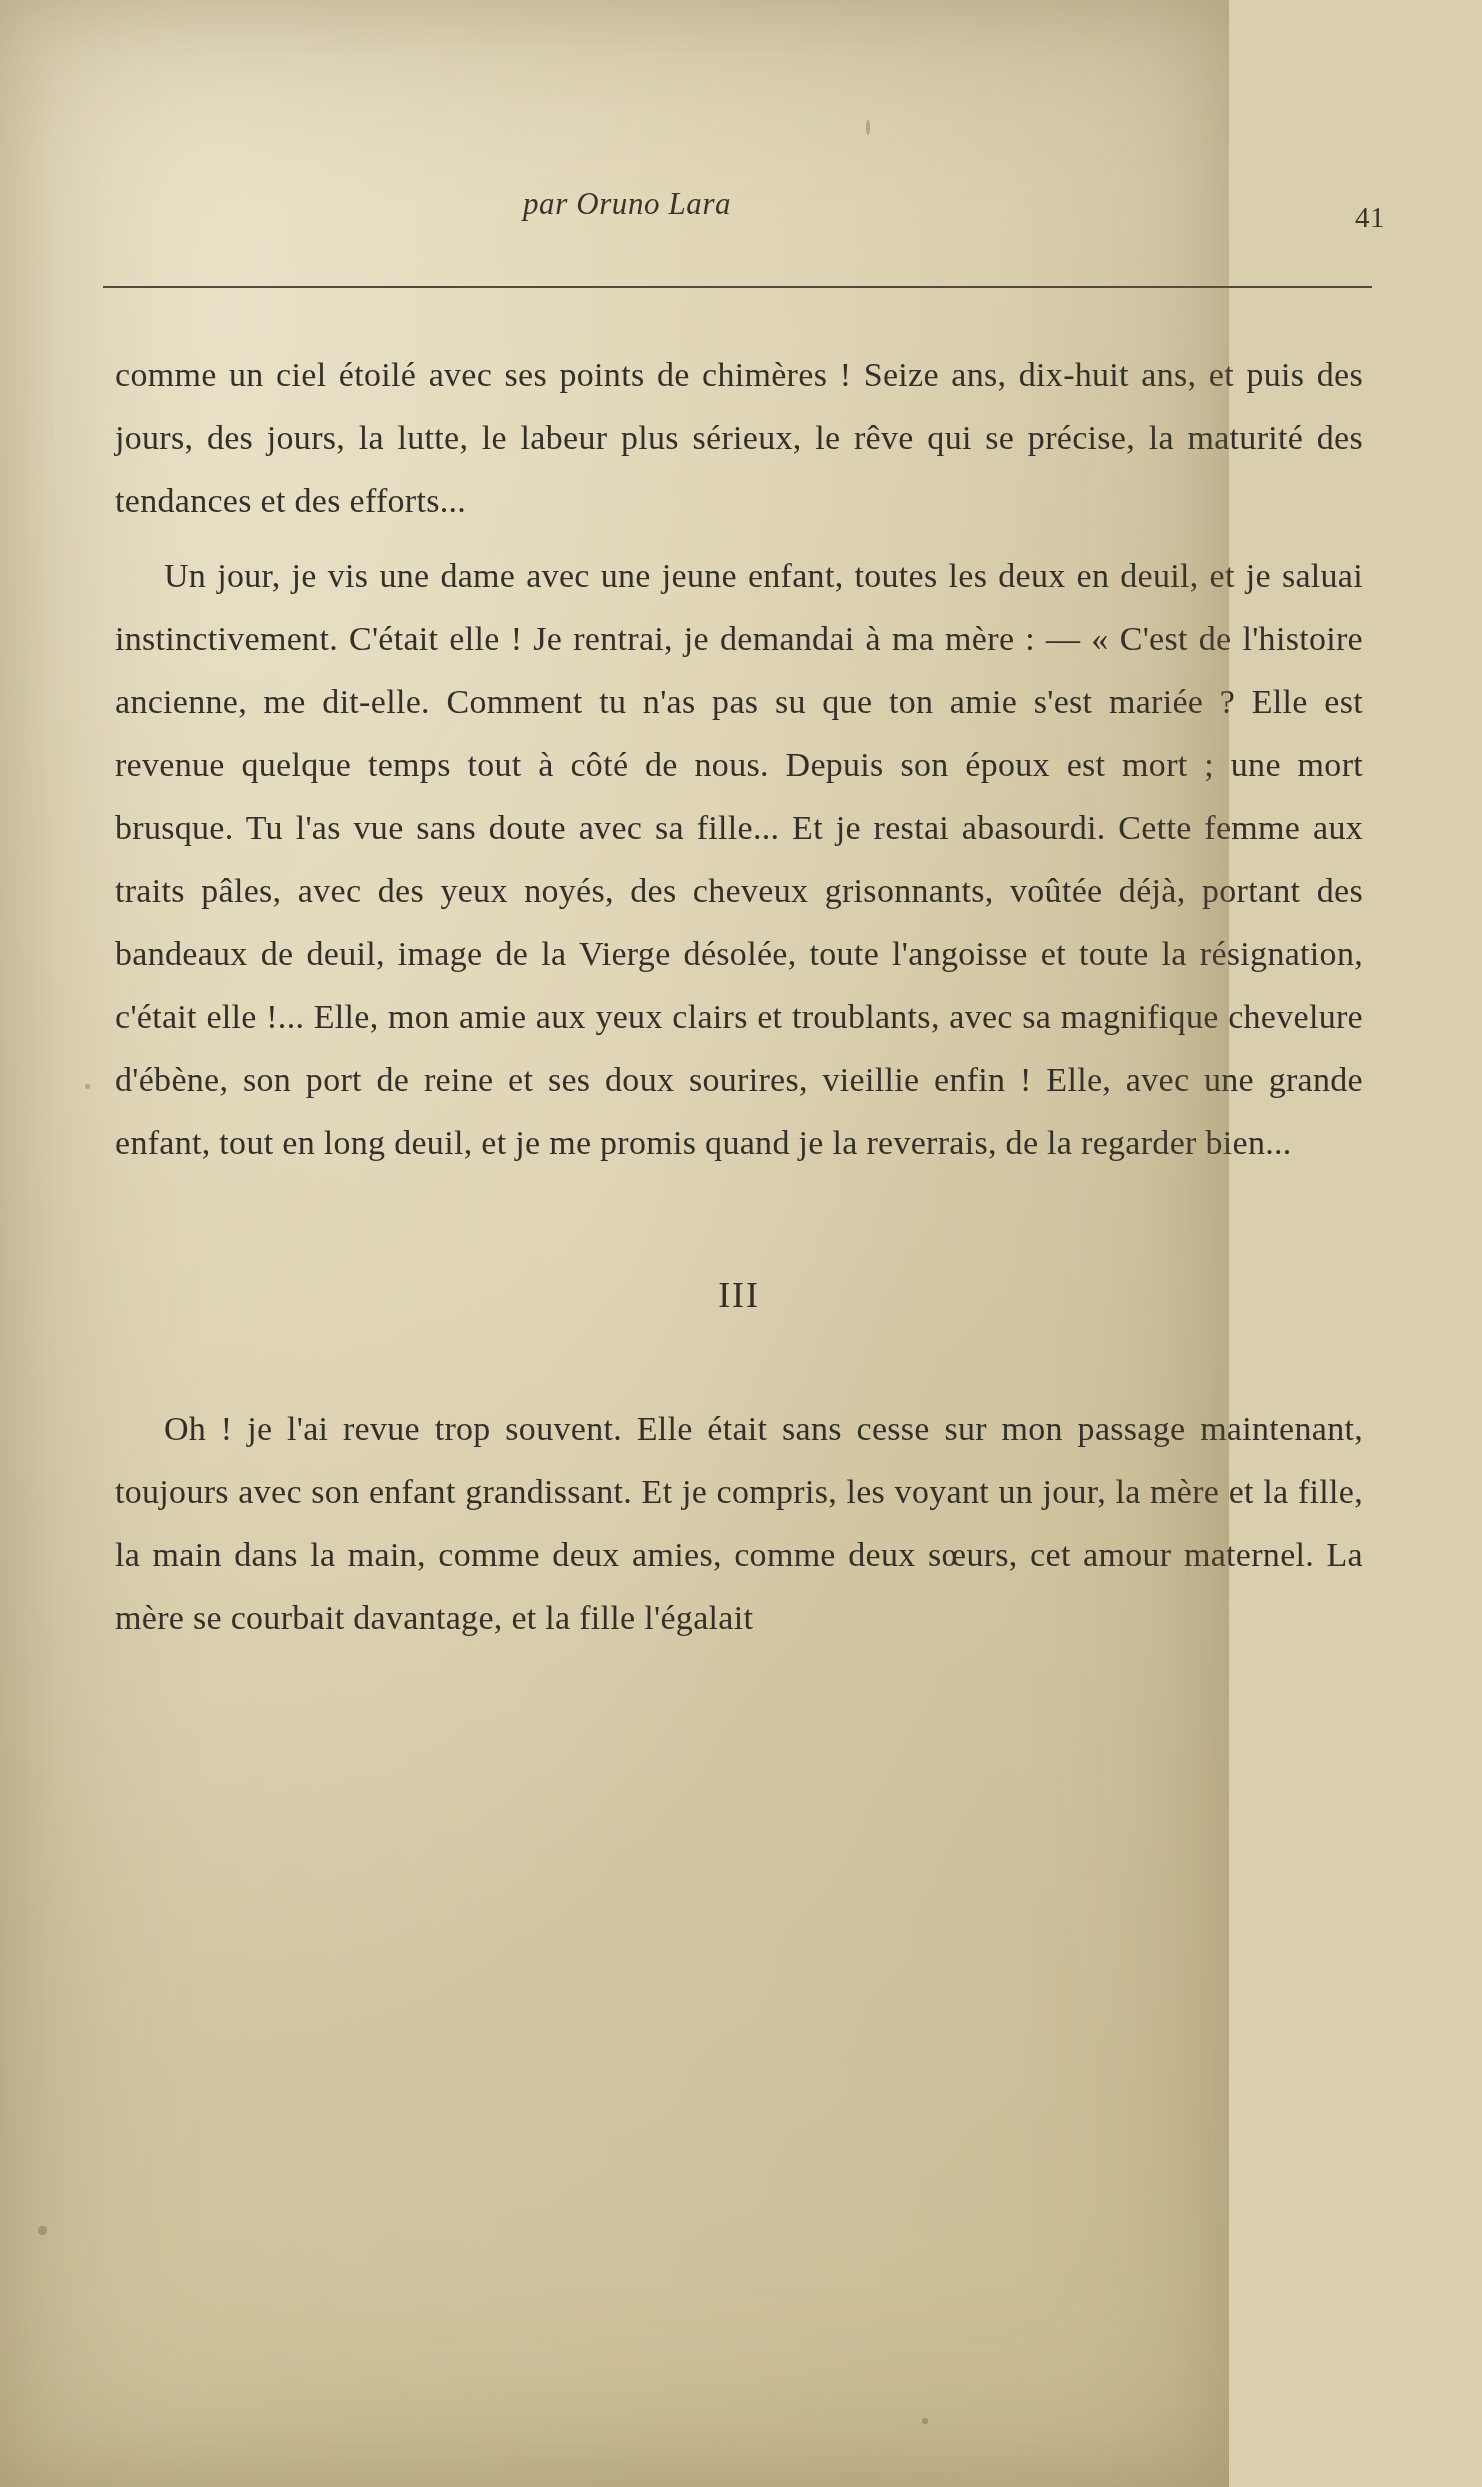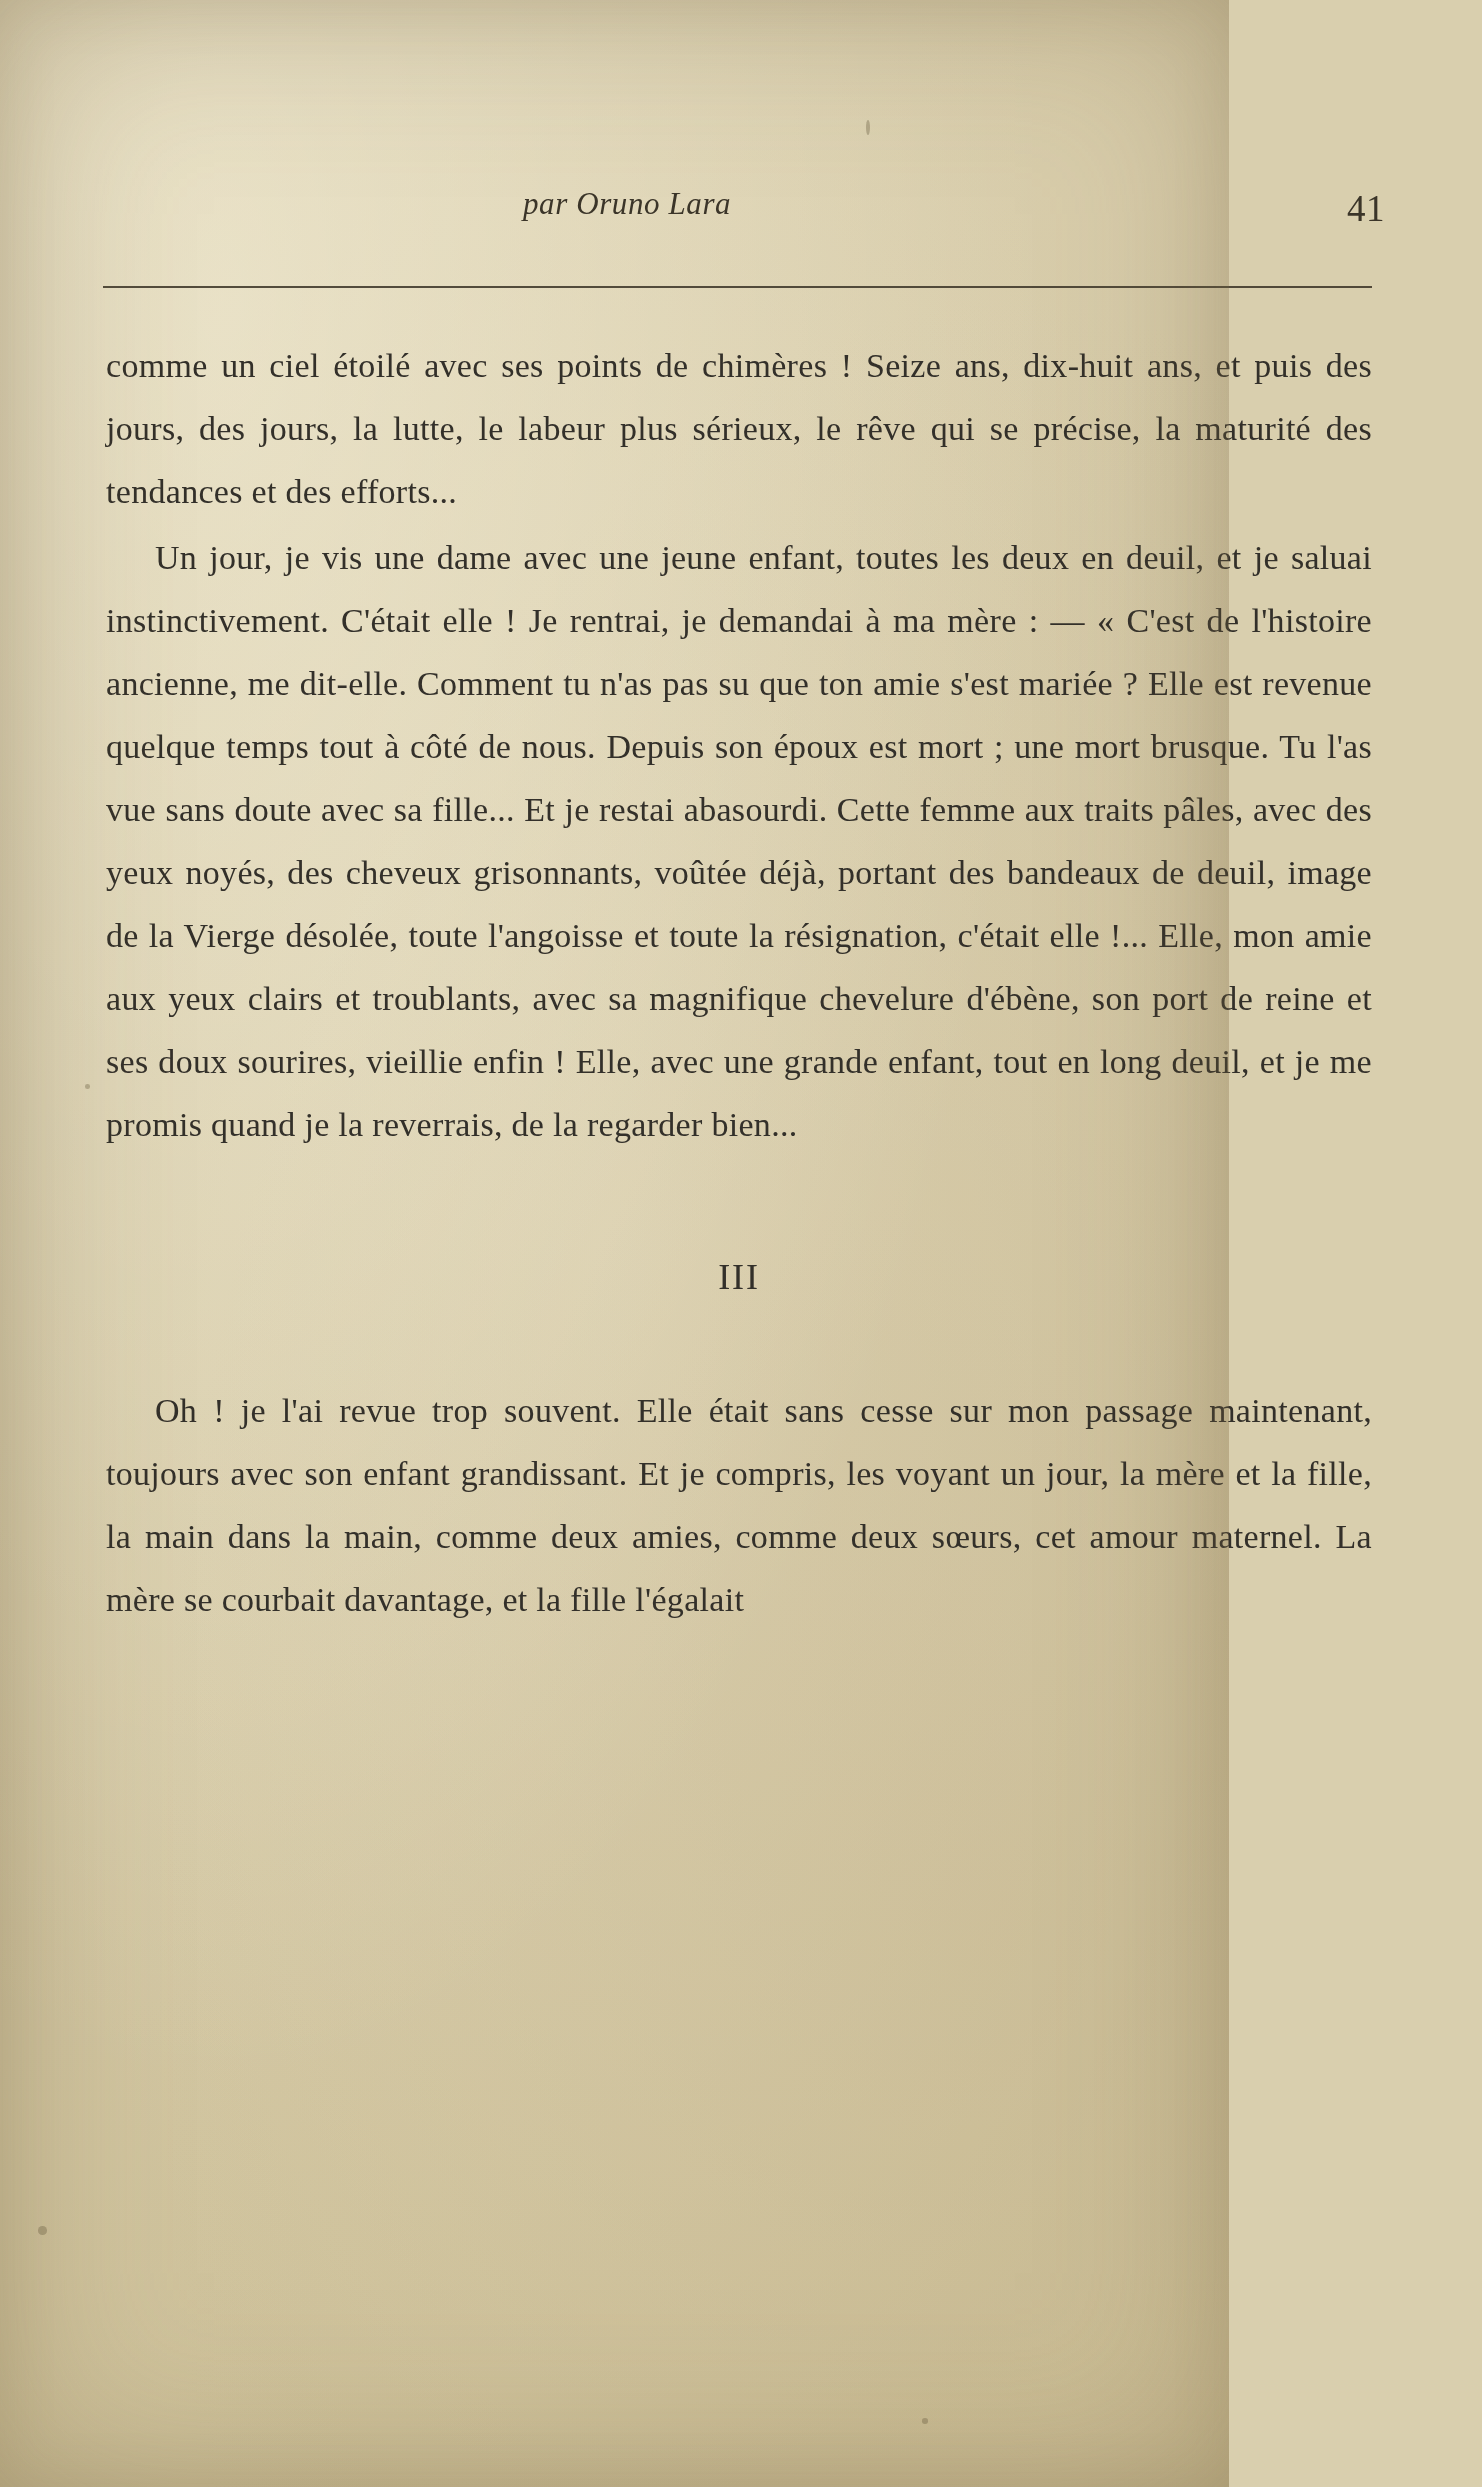--- a/index.html
+++ b/index.html
@@ -50,22 +50,22 @@
     left: 433px;
     top: 0;
     font-style: italic;
     font-size: 31px;
     letter-spacing: 0.6px;
     color: #3b3529;
   }
   .folio {
     position: absolute;
     right: 13px;
-    top: 1px;
-    font-size: 37px;
+    top: 15px;
+    font-size: 29px;
     color: #3b3529;
     letter-spacing: 0.5px;
   }
   .rule {
     position: absolute;
     left: 13px;
     top: 286px;
     width: 1269px;
     height: 1.9px;
     background: #3e3729;
@@ -76,21 +76,21 @@
     left: 13px;
     top: 331px;
     width: 1272px;
     font-size: 34px;
     line-height: 63px;
     color: #33302a;
     text-align: justify;
     text-justify: inter-word;
   }
   .body-text p {
-    margin: 3px;
+    margin: 12px;
   }
   .body-text p.indent {
     text-indent: 49px;
   }
   .section-number {
     margin-top: 90px;
     margin-bottom: 70px;
     text-align: center;
     font-size: 36px;
     letter-spacing: 1.9px;

